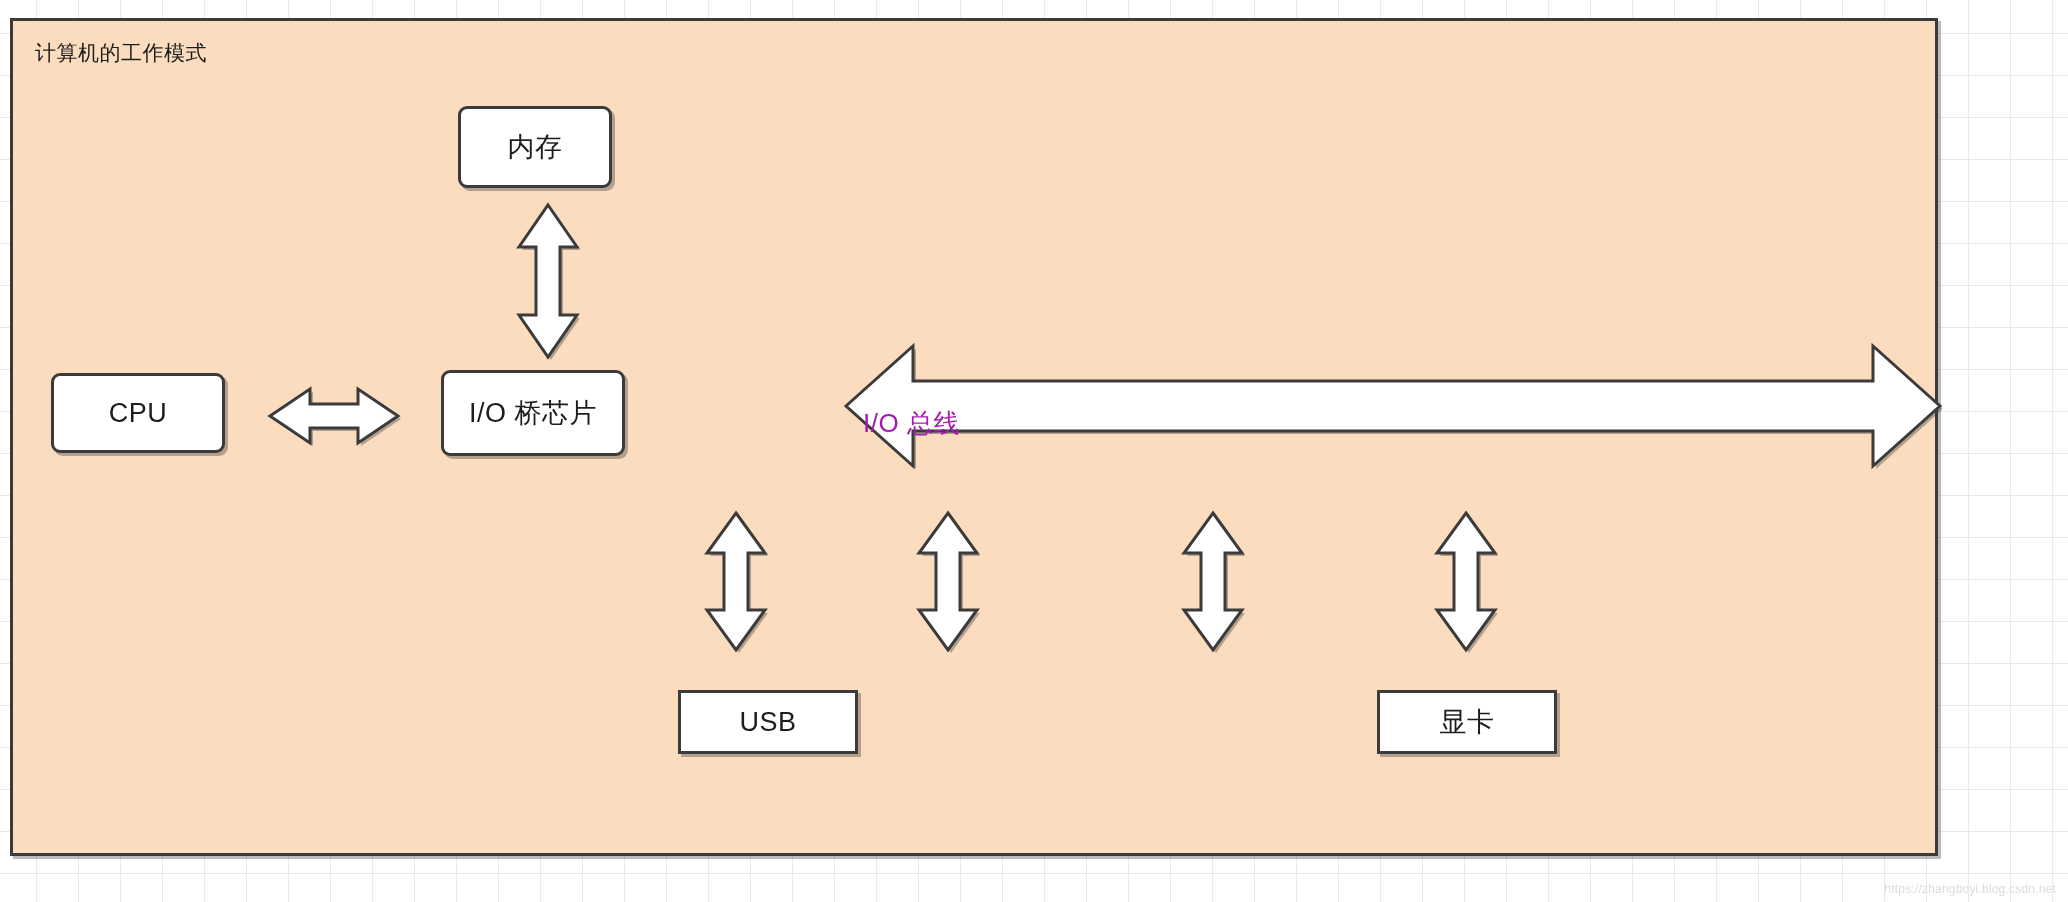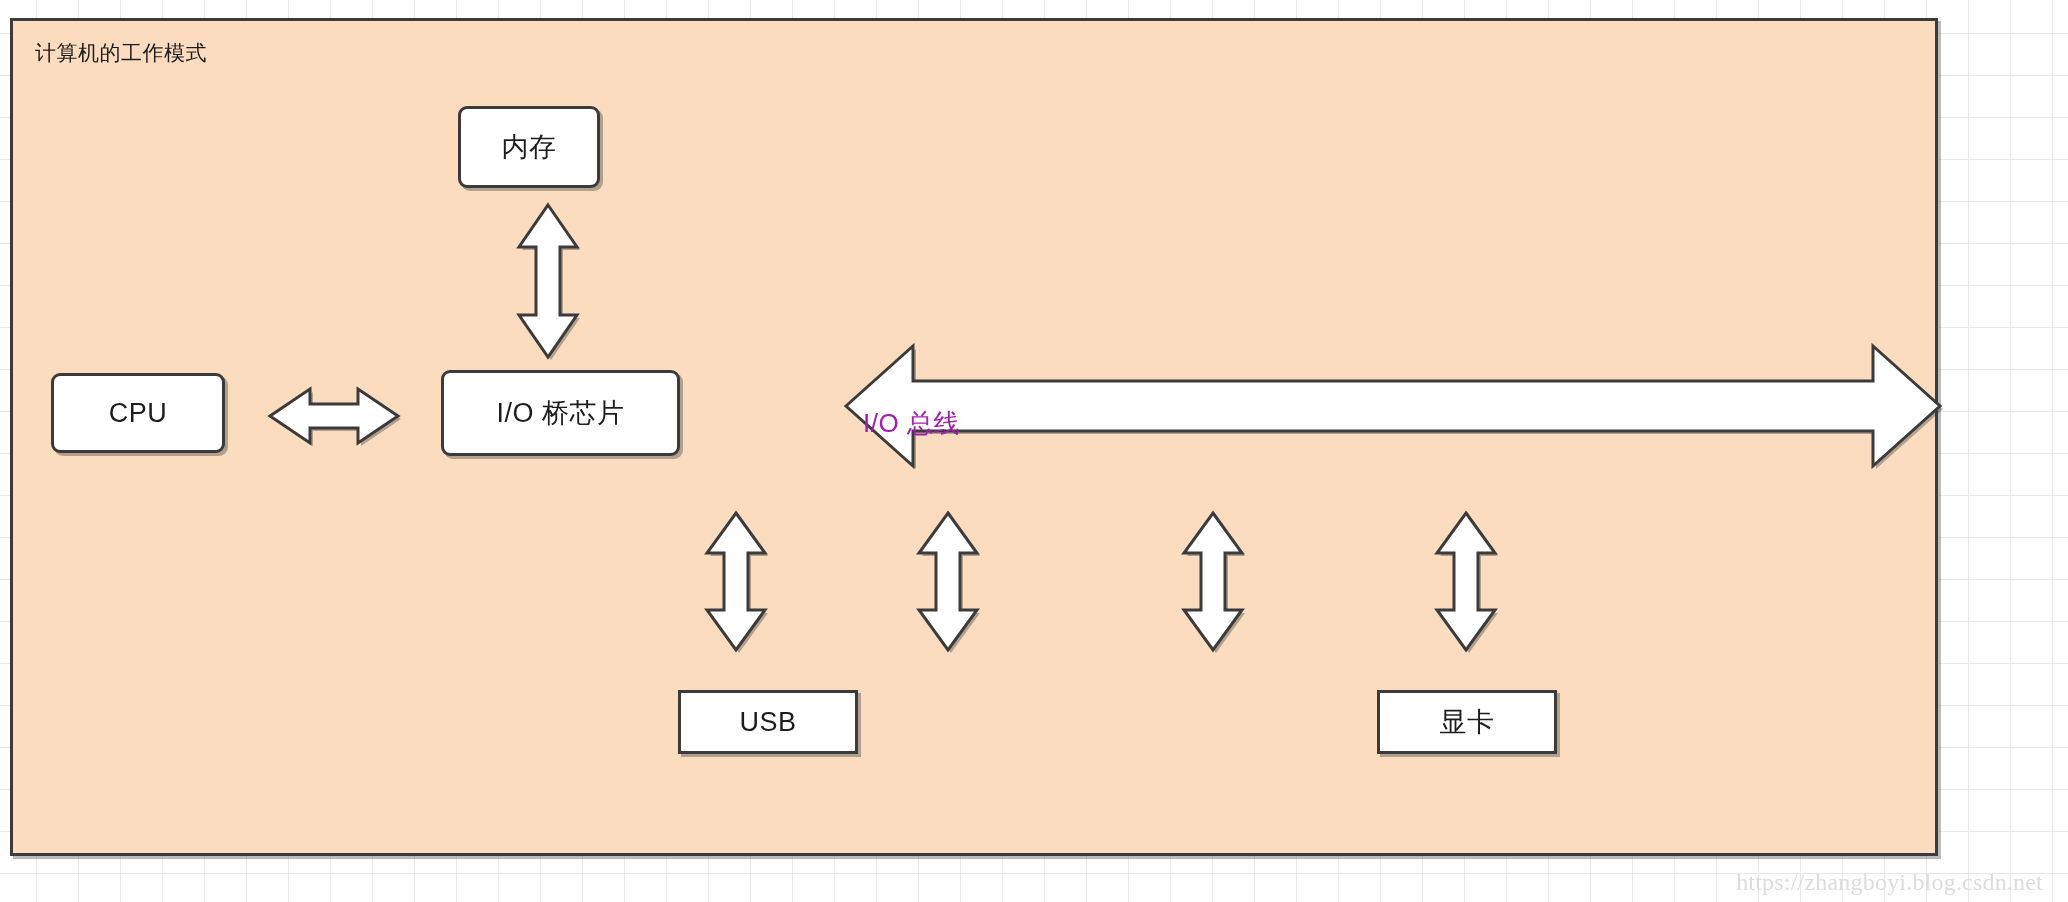--- a/index.html
+++ b/index.html
@@ -89,39 +89,38 @@
     text-align: left;
     font-size: 26px;
     color: #a21caf;
     letter-spacing: 0.5px;
     pointer-events: none;
   }
 
   
   #watermark {
     position: absolute;
-    right: 25px;
+    right: 12px;
     bottom: 6px;
-    font-size: 24px;
+    font-size: 12px;
     color: #dcdcdc;
     white-space: nowrap;
     letter-spacing: 0.2px;
-    font-family: Liberation Serif, serif;
   }
 </style>
 </head>
 <body>
 
 <div id="canvas">
 
   <div id="panel">
 
     <div id="panel-title">计算机的工作模式</div>
 
-    <div class="node rounded" style="left:445px; top:85px; width:142px; height:82px;">
+    <div class="node rounded" style="left:445px; top:85px; width:154px; height:82px;">
       <span>内存</span>
     </div>
 
     <div class="arrow" style="left:500px; top:180px;">
       <svg width="70" height="160" viewBox="0 0 70 160" aria-hidden="true">
         <g class="arrow-shadow" transform="translate(3,3)">
           <path d="M35 4 L64 46 L47 46 L47 114 L64 114 L35 156 L6 114 L23 114 L23 46 L6 46 Z"></path>
         </g>
         <path class="arrow-shape" d="M35 4 L64 46 L47 46 L47 114 L64 114 L35 156 L6 114 L23 114 L23 46 L6 46 Z"></path>
       </svg>
@@ -133,21 +132,21 @@
 
     <div class="arrow" style="left:253px; top:364px;">
       <svg width="140" height="62" viewBox="0 0 140 62" aria-hidden="true">
         <g class="arrow-shadow" transform="translate(3,3)">
           <path d="M4 31 L44 4 L44 19 L92 19 L92 4 L132 31 L92 58 L92 43 L44 43 L44 58 Z"></path>
         </g>
         <path class="arrow-shape" d="M4 31 L44 4 L44 19 L92 19 L92 4 L132 31 L92 58 L92 43 L44 43 L44 58 Z"></path>
       </svg>
     </div>
 
-    <div class="node rounded" style="left:428px; top:349px; width:239px; height:86px;">
+    <div class="node rounded" style="left:428px; top:349px; width:184px; height:86px;">
       <span>I/O 桥芯片</span>
     </div>
 
     <div class="arrow" style="left:828px; top:320px;">
       <svg width="1110" height="130" viewBox="0 0 1110 130" aria-hidden="true">
         <g class="arrow-shadow" transform="translate(3,3)">
           <path d="M5 65 L72 5 L72 40 L1032 40 L1032 5 L1099 65 L1032 125 L1032 90 L72 90 L72 125 Z"></path>
         </g>
         <path class="arrow-shape" d="M5 65 L72 5 L72 40 L1032 40 L1032 5 L1099 65 L1032 125 L1032 90 L72 90 L72 125 Z"></path>
       </svg>

